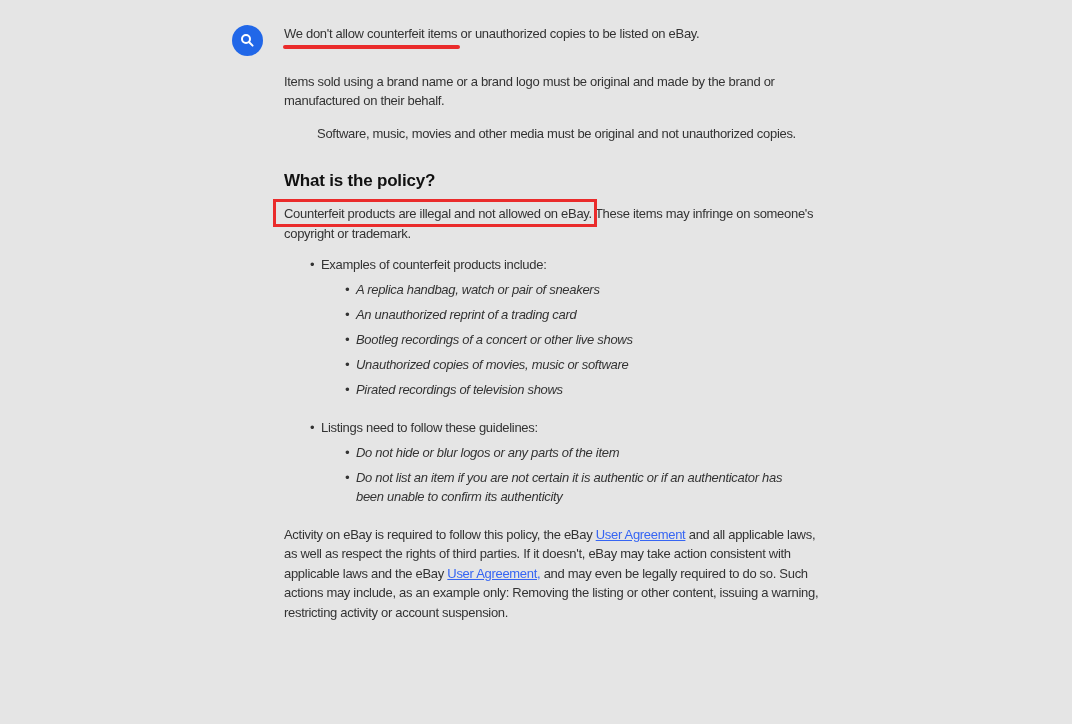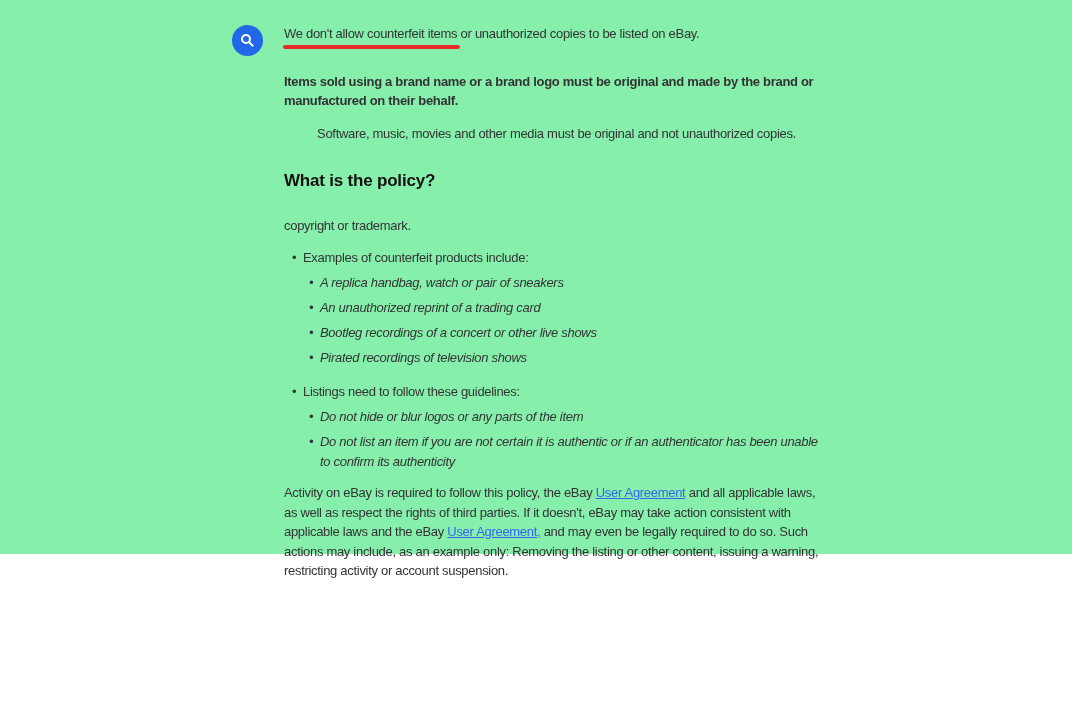--- a/index.html
+++ b/index.html
@@ -1,57 +1,57 @@
 <!DOCTYPE html>
 <html><head>
 <meta charset="utf-8">
 <style>
   html,body{margin:0;padding:0;background:#ffffff;}
   body{
     width:1072px;height:724px;position:relative;overflow:hidden;
     font-family:"Liberation Sans", sans-serif;
     font-size:13px;letter-spacing:-0.3px;line-height:19.5px;color:#333;
   }
-  .page{position:relative;width:1072px;height:554px;background:#86efac;}
+  .page{position:relative;width:1072px;height:724px;background:#e5e5e5;}
 
   
   .search-badge{
     position:absolute;left:232px;top:25px;width:31px;height:31px;border-radius:50%;
     background:#2167e8;display:flex;align-items:center;justify-content:center;
   }
   .search-badge svg{display:block;}
 
   
   .content{position:absolute;left:284px;top:24px;width:545px;}
 
   .lead{white-space:nowrap;}
   .underlined-red{position:relative;}
   .underlined-red::after{
     content:"";position:absolute;left:-1px;right:-3px;bottom:-8px;height:4px;
     background:#ea2b2b;border-radius:2px;
   }
 
   .para{margin:0;}
-  .p1{margin-top:28px;font-weight:bold;}
+  .p1{margin-top:28px;}
   .p2{margin-top:13px;text-align:center;}
   .line{display:block;white-space:nowrap;}
 
   h2.policy-heading{
-    margin:26px 0 24px 0;font-size:17px;line-height:23px;letter-spacing:-0.2px;
+    margin:26px 0 12px 0;font-size:17px;line-height:23px;letter-spacing:-0.2px;
     color:#111;font-weight:bold;
   }
 
   .boxed-sentence{position:relative;}
   .boxed-sentence::before{
     content:"";position:absolute;left:-11px;right:-5px;top:-7px;bottom:-6px;
     border:3px solid #ea2b2b;pointer-events:none;
   }
 
   
-  ul{margin:0;padding:0;list-style:none;}
+  ul{margin:18px;padding:0;list-style:none;}
   .list-block{margin-top:12px;}
   .l1{position:relative;padding-left:19px;}
   .l1::before{content:"\2022";position:absolute;left:8px;top:0;color:#333;}
   .l1 + .l1{margin-top:15px;}
   .l2{position:relative;padding-left:17px;margin-top:5.5px;max-width:509px;font-style:italic;}
   .l2::before{content:"\2022";position:absolute;left:6px;top:0;color:#333;}
   .nested{margin-top:0;}
 
   
   .closing{margin-top:12px;}
@@ -78,30 +78,32 @@
       <span class="line">manufactured on their behalf.</span>
     </p>
 
     <p class="para p2">
       <span class="line">Software, music, movies and other media must be original and not unauthorized copies.</span>
     </p>
 
     <h2 class="policy-heading">What is the policy?</h2>
 
     <p class="para">
+      <span class="line"><span class="boxed-sentence"><span>Counterfeit products are illegal and not allowed on eBay.</span></span><span> These items may infringe on someone's</span></span>
       <span class="line">copyright or trademark.</span>
     </p>
 
     <ul class="list-block">
       <li class="l1">
         <span>Examples of counterfeit products include:</span>
         <ul class="nested">
           <li class="l2">A replica handbag, watch or pair of sneakers</li>
           <li class="l2">An unauthorized reprint of a trading card</li>
           <li class="l2">Bootleg recordings of a concert or other live shows</li>
+          <li class="l2">Unauthorized copies of movies, music or software</li>
           <li class="l2">Pirated recordings of television shows</li>
         </ul>
       </li>
       <li class="l1">
         <span>Listings need to follow these guidelines:</span>
         <ul class="nested">
           <li class="l2">Do not hide or blur logos or any parts of the item</li>
           <li class="l2">Do not list an item if you are not certain it is authentic or if an authenticator has been unable to confirm its authenticity</li>
         </ul>
       </li>

